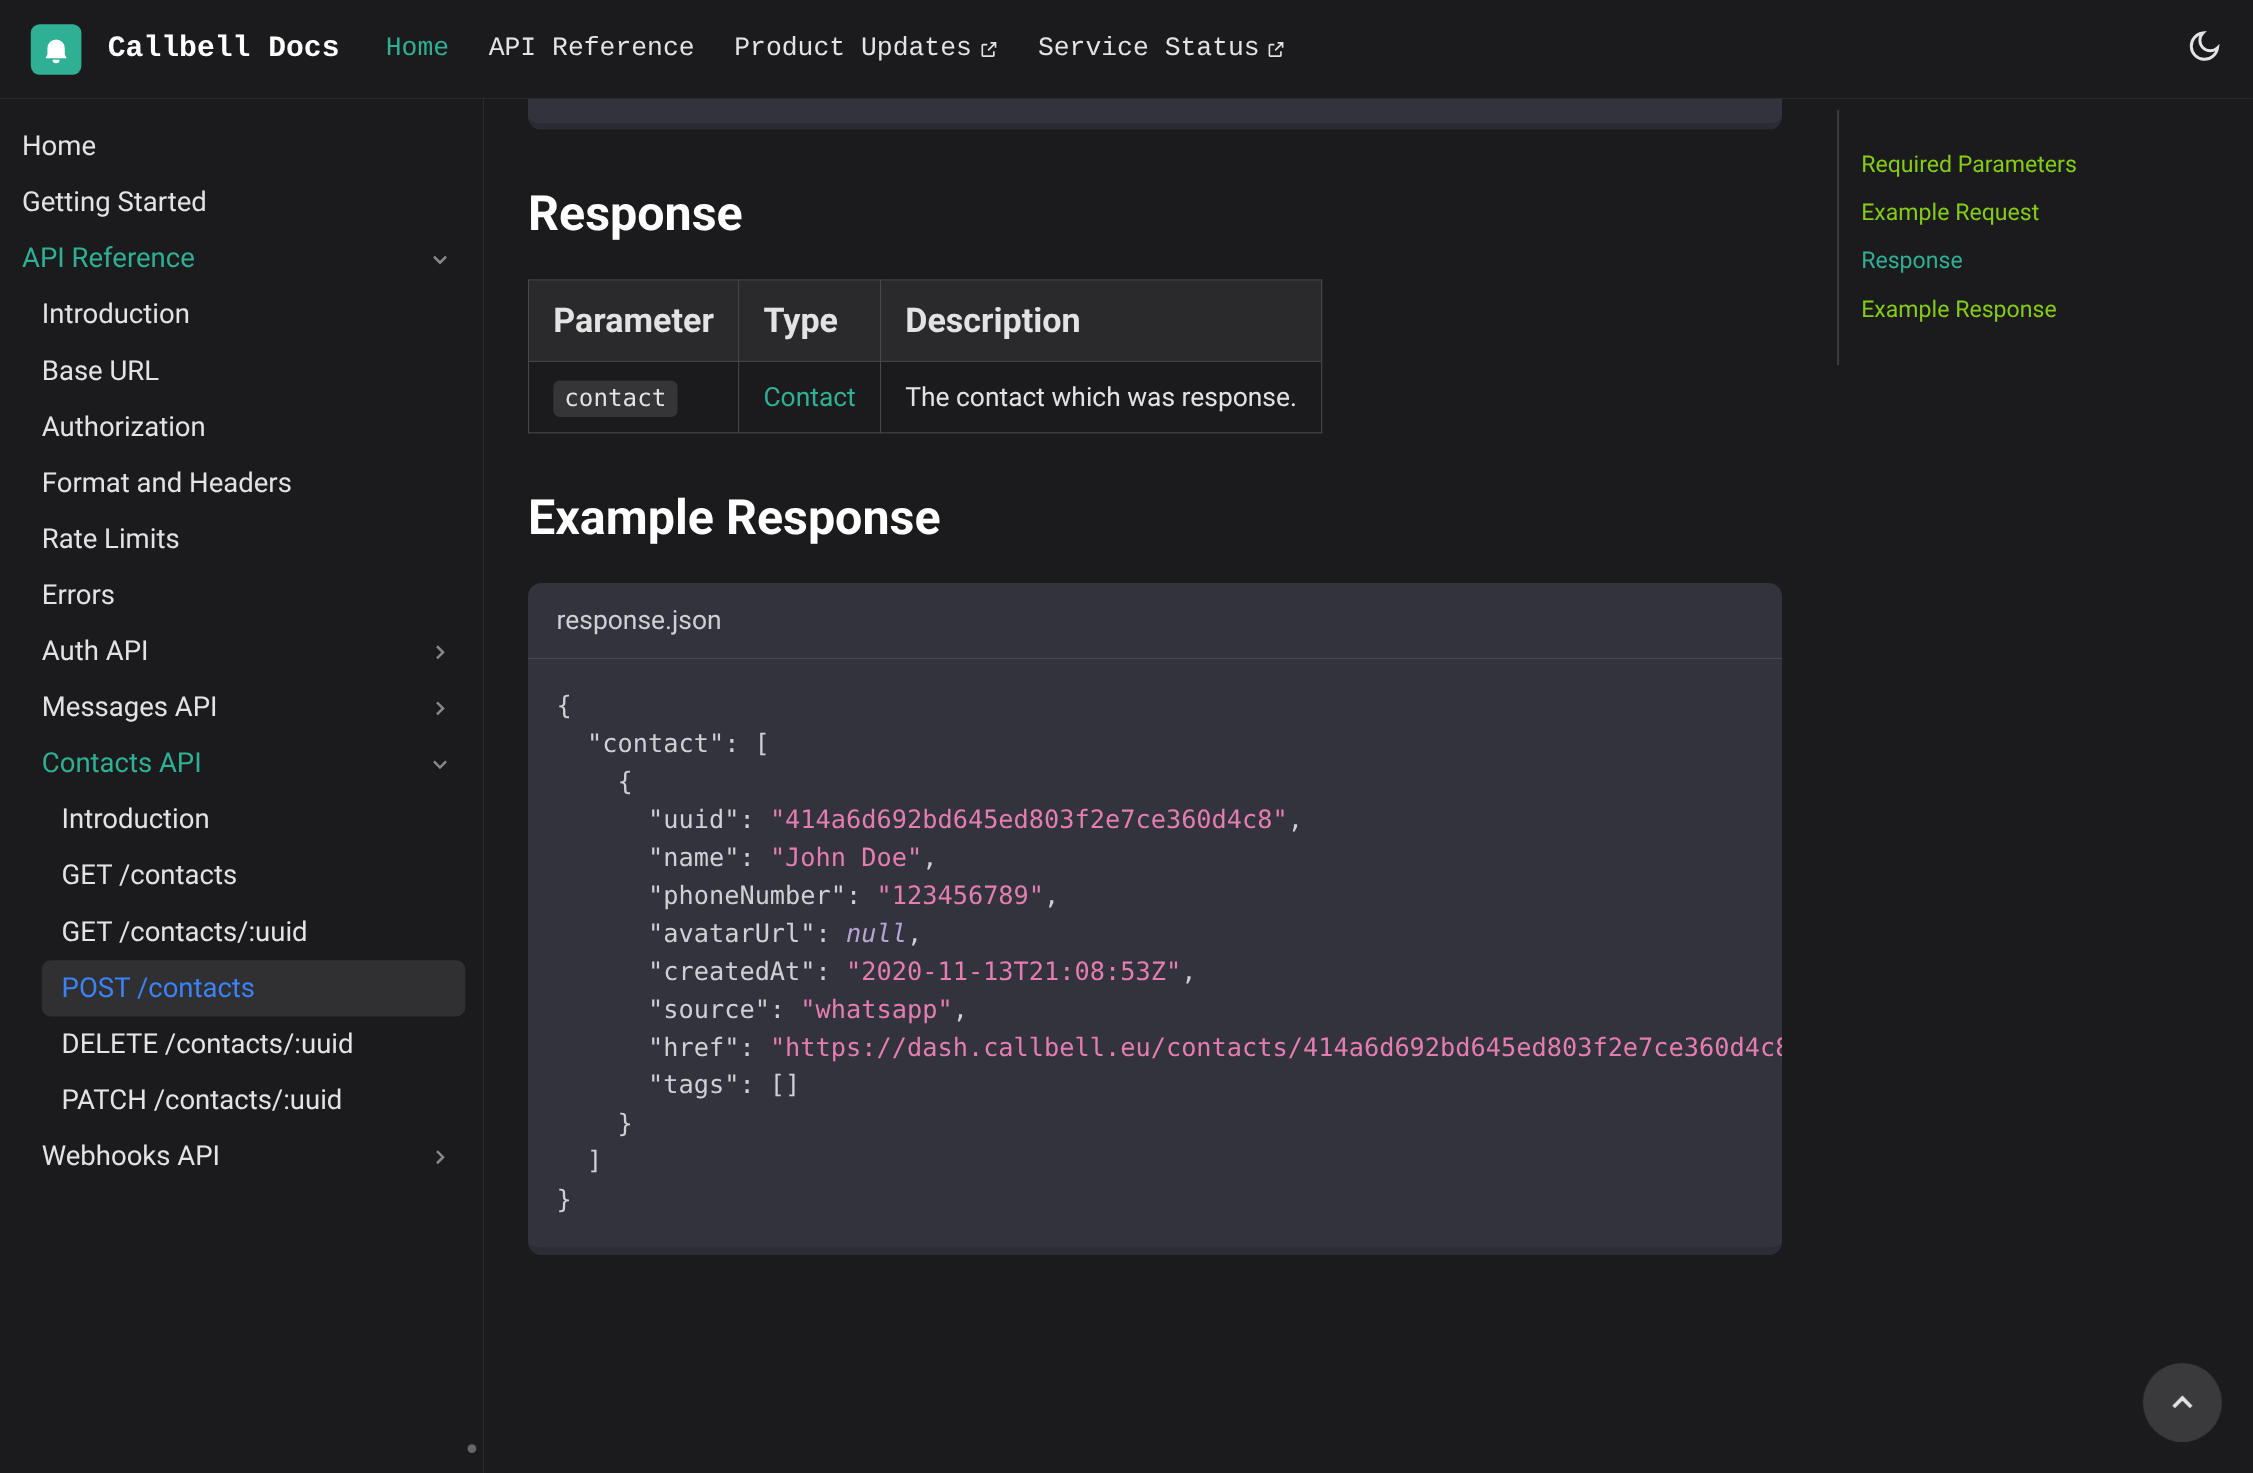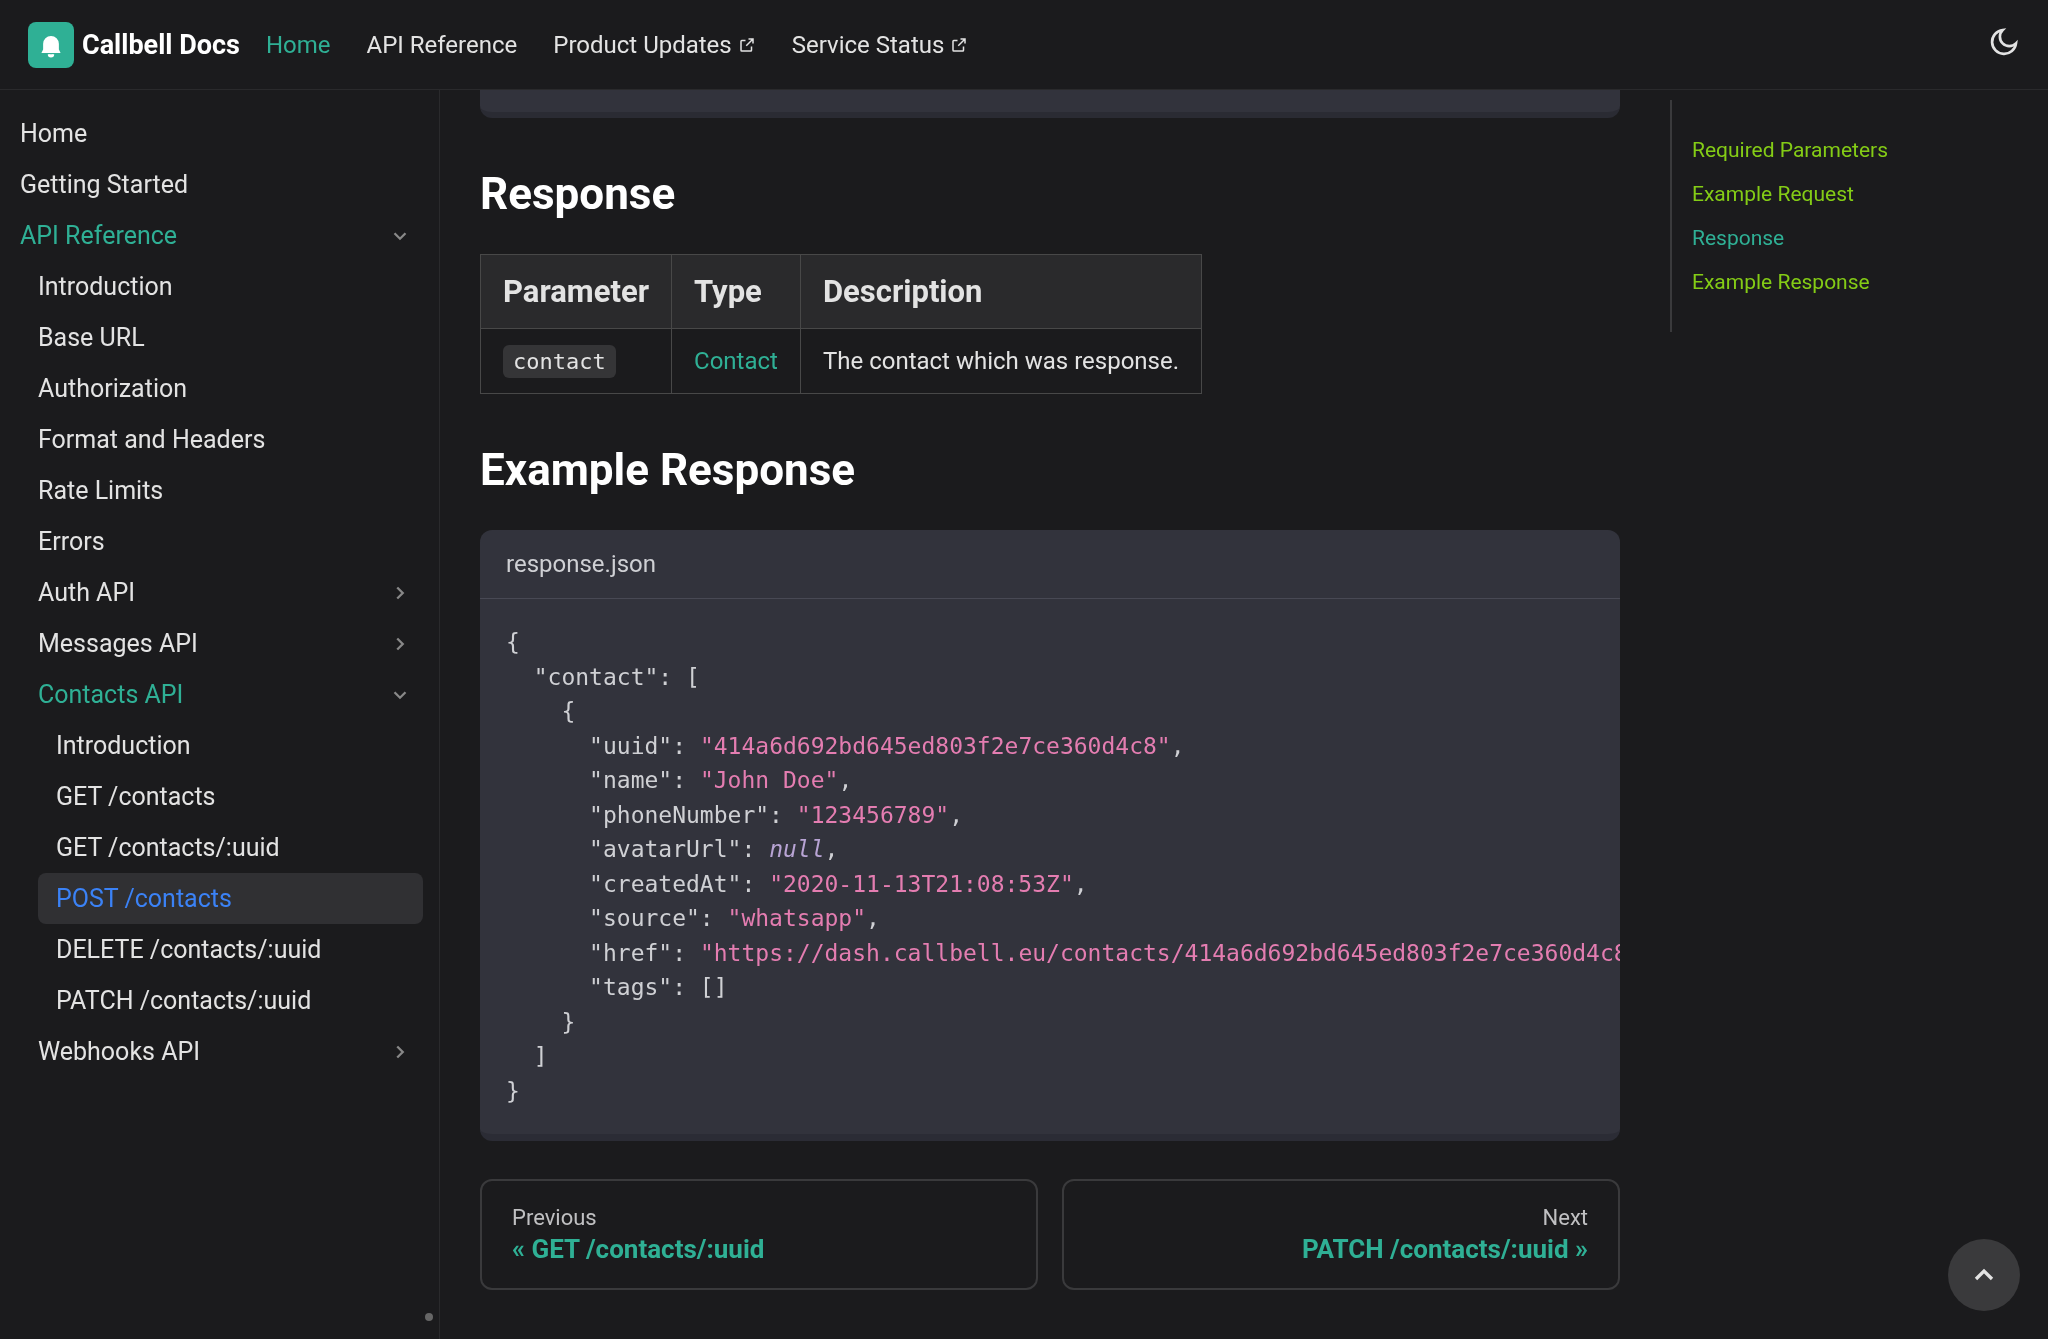--- a/index.html
+++ b/index.html
@@ -11,21 +11,21 @@
 }
 
 .navbar {
   height: 90px;
   display: flex;
   align-items: center;
   padding: 0 28px;
   border-bottom: 1px solid #2a2a2c;
   justify-content: space-between;
 }
-.navbar-left { display: flex; align-items: center; gap: 8px; }
+.navbar-left { display: flex; align-items: center; gap: 24px; font-family: Liberation Mono, monospace; }
 .logo {
   width: 46px; height: 46px;
   background: #2fb095;
   border-radius: 8px;
   display: flex; align-items: center; justify-content: center;
   color: #fff;
   font-size: 24px;
 }
 .logo svg { width: 28px; height: 28px; fill: #fff; }
 .brand { font-weight: 700; font-size: 27px; color: #fff; }
@@ -313,30 +313,20 @@
       <span class="pun">"avatarUrl":</span> <span class="null">null</span><span class="pun">,</span>
       <span class="pun">"createdAt":</span> <span class="str">"2020-11-13T21:08:53Z"</span><span class="pun">,</span>
       <span class="pun">"source":</span> <span class="str">"whatsapp"</span><span class="pun">,</span>
       <span class="pun">"href":</span> <span class="str">"https://dash.callbell.eu/contacts/414a6d692bd645ed803f2e7ce360d4c8"</span>
       <span class="pun">"tags": []</span>
     <span class="pun">}</span>
   <span class="pun">]</span>
 <span class="pun">}</span></pre>
     </div>
 
-    <div class="pagination">
-      <div class="page-card">
-        <div class="page-small">Previous</div>
-        <div class="page-title">« GET /contacts/:uuid</div>
-      </div>
-      <div class="page-card next">
-        <div class="page-small">Next</div>
-        <div class="page-title">PATCH /contacts/:uuid »</div>
-      </div>
-    </div>
   </main>
 
   <aside class="toc">
     <div class="toc-item">Required Parameters</div>
     <div class="toc-item">Example Request</div>
     <div class="toc-item active">Response</div>
     <div class="toc-item">Example Response</div>
   </aside>
 
 </div>

